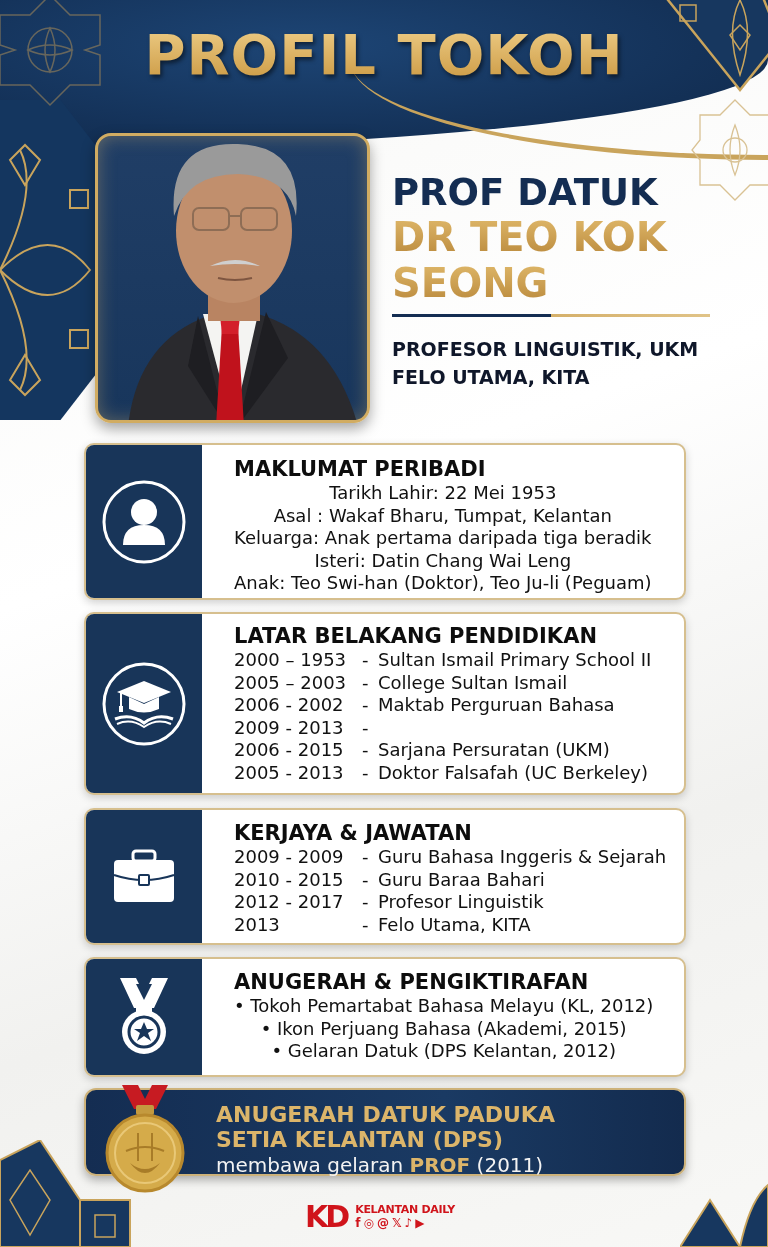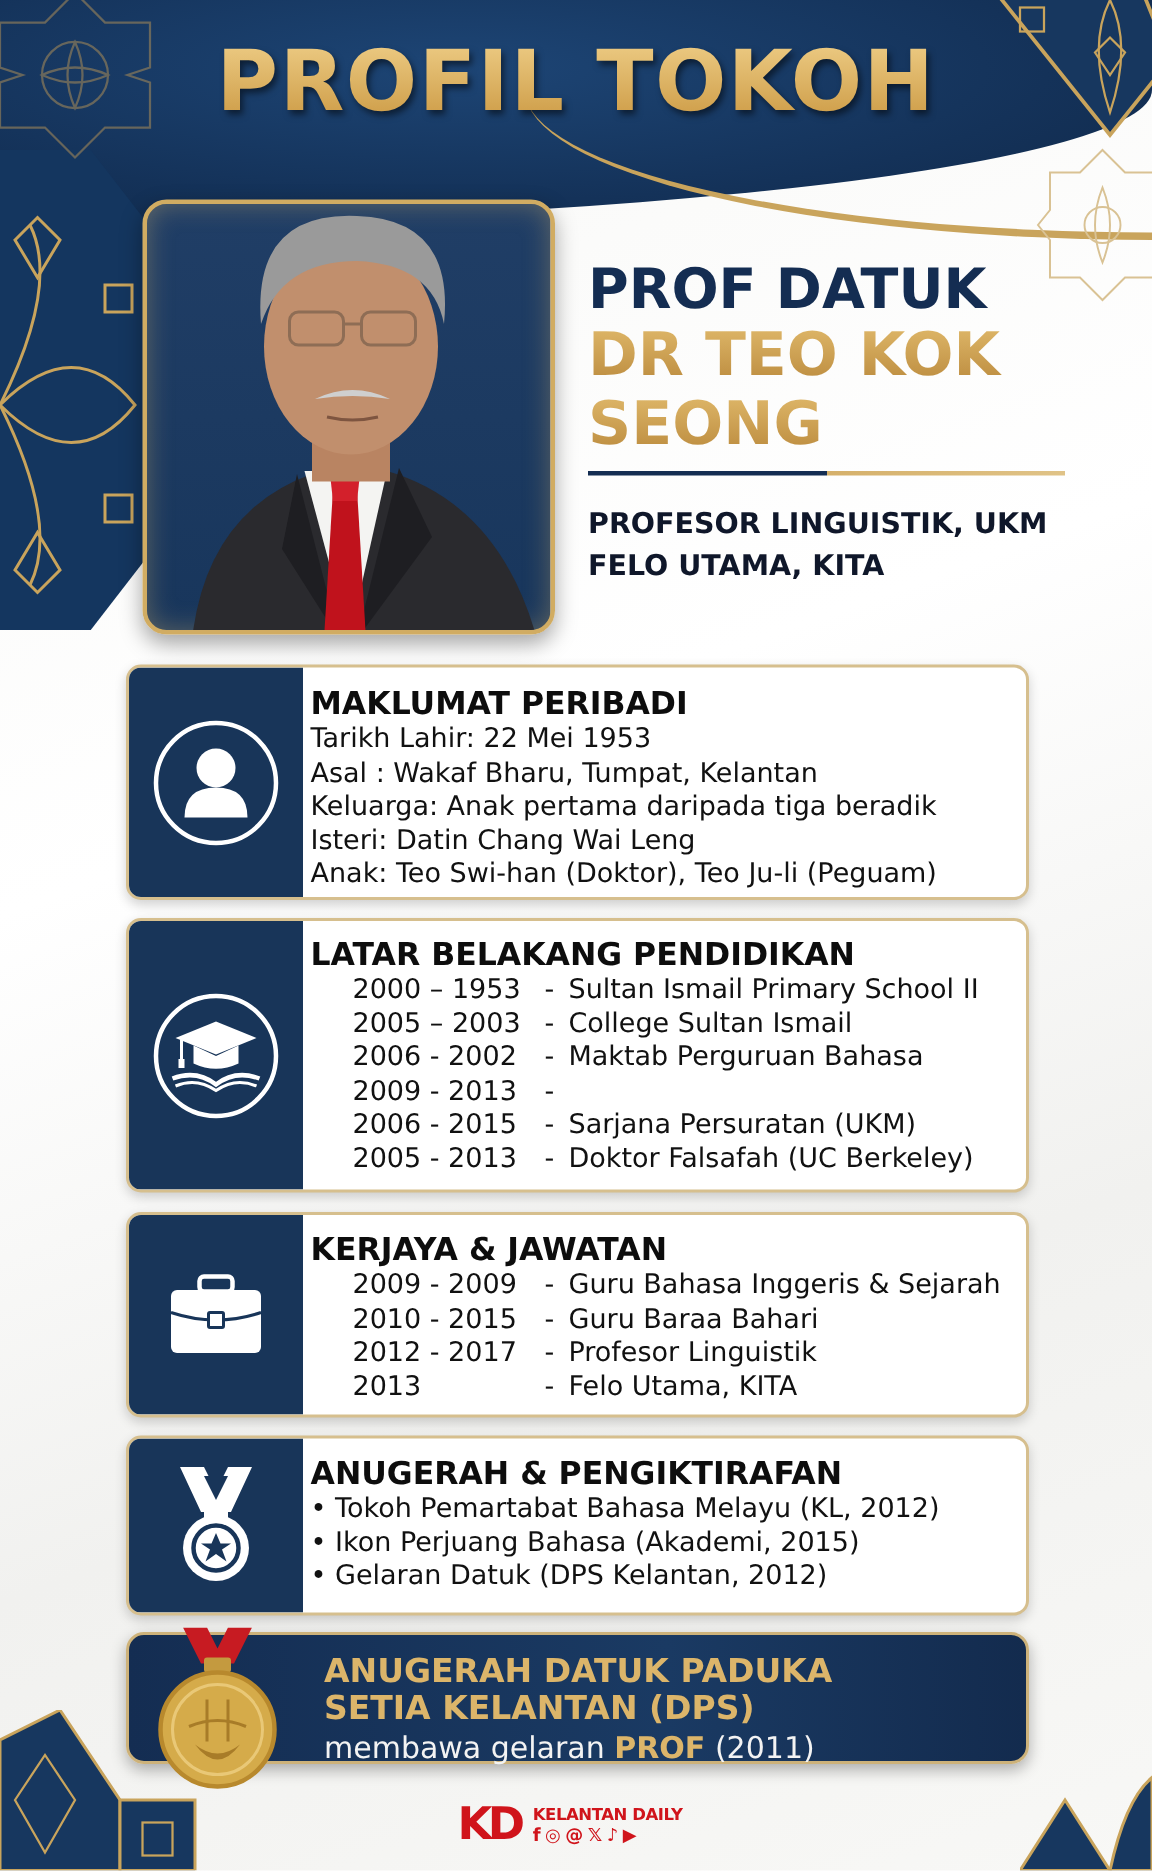--- a/index.html
+++ b/index.html
@@ -64,25 +64,25 @@
     position: absolute; left: 84px; width: 602px;
     background: #ffffff;
     border: 2px solid #d6bf8e; border-radius: 10px;
     box-shadow: 0 3px 8px rgba(0,0,0,0.18);
     overflow: hidden; display: flex;
   }
   .card-icon-panel {
     width: 116px; flex: 0 0 116px; background: #183559;
     display: flex; align-items: center; justify-content: center;
   }
-  .card-body { padding: 10px 0 0 5px; }
+  .card-body { padding: 10px 0 0 32px; }
   .card-title { font-weight: bold; font-size: 21px; line-height: 26px; color: #0d0d0d; }
-  .card-line { font-size: 18px; line-height: 22.5px; color: #111; white-space: nowrap; }
+  .card-line { font-size: 18px; line-height: 22.5px; color: #111; white-space: nowrap; text-align: center; }
   .row { display: flex; font-size: 18px; line-height: 22.5px; white-space: nowrap; }
-  .row .yr { width: 128px; flex: 0 0 128px; margin-left: 28px; }
+  .row .yr { width: 128px; flex: 0 0 128px; }
   .row .dash { width: 16px; flex: 0 0 16px; }
   
   .award-banner {
     position: absolute; left: 84px; top: 1088px; width: 602px; height: 88px;
     background: linear-gradient(90deg, #142d52 0%, #1a3a63 60%, #132b4e 100%);
     border: 2px solid #cdb27a; border-radius: 12px;
     box-shadow: 0 4px 10px rgba(0,0,0,0.3);
   }
   .award-text { position: absolute; left: 130px; top: 12px; }
   .award-title { font-weight: bold; font-size: 22px; line-height: 25px; color: #dcb56a; }

